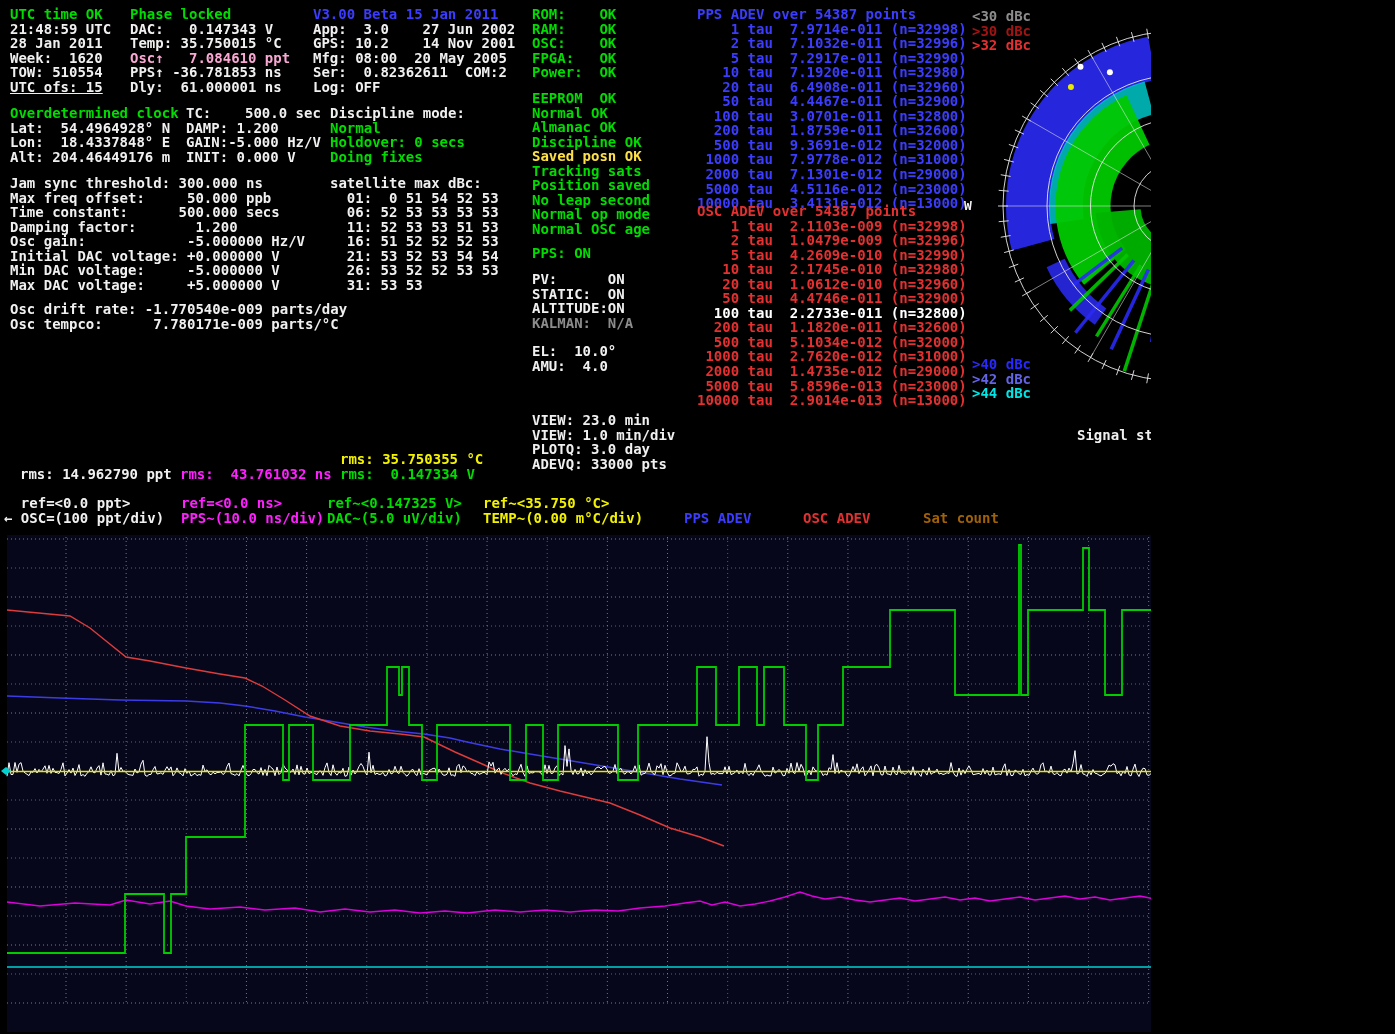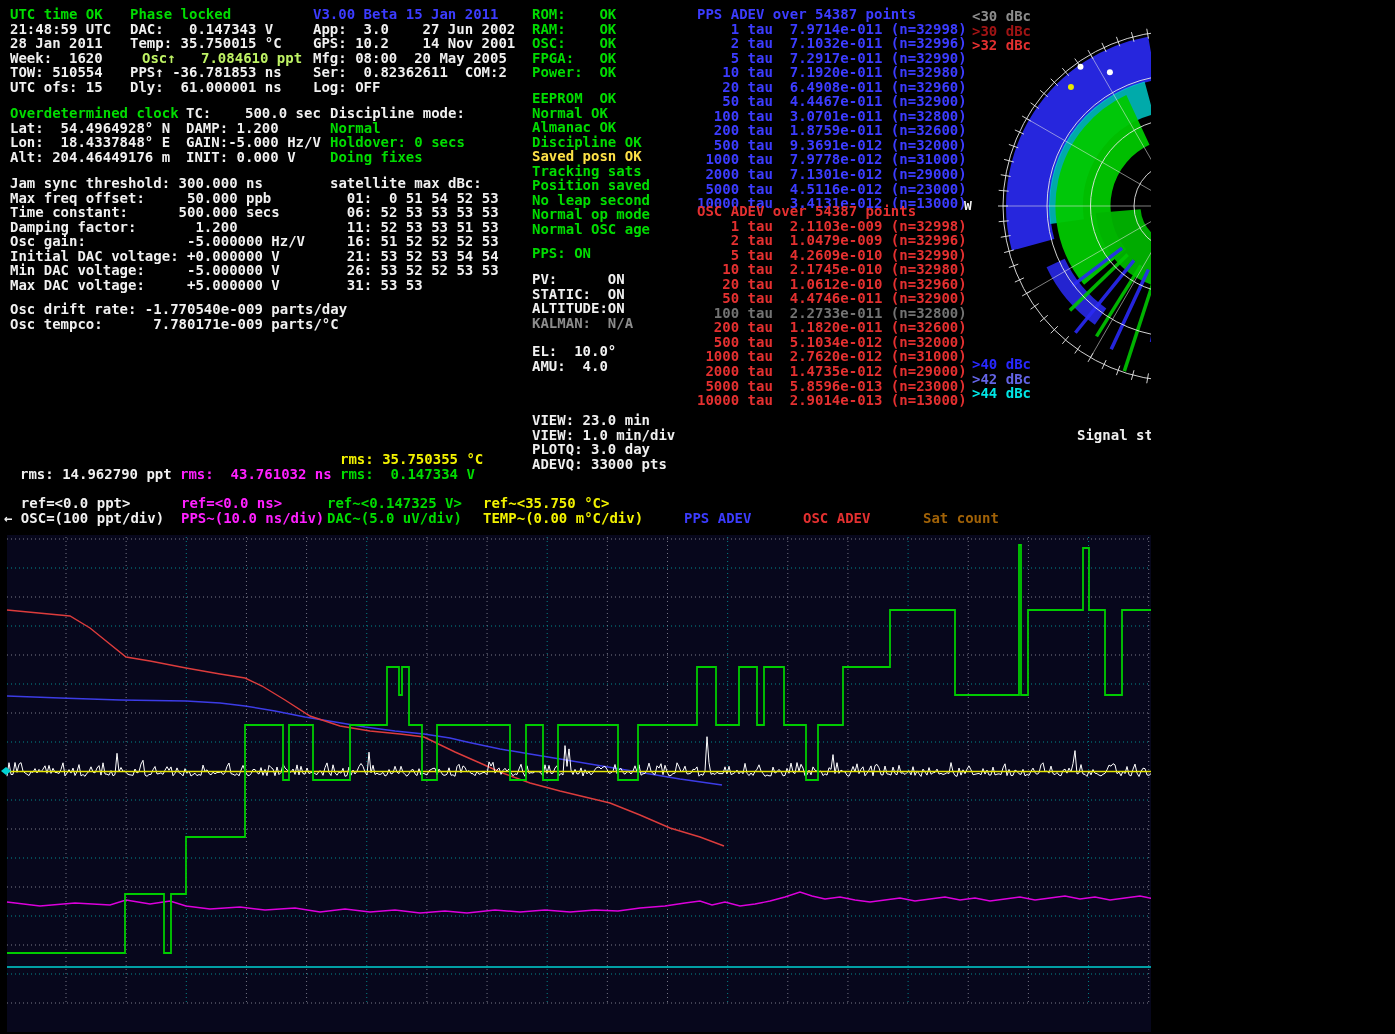--- a/index.html
+++ b/index.html
@@ -14,27 +14,27 @@
 <body>
 
 <div id="screen">
   <div id="blocks">
       <div class="tb" style="left: 10px; top: 7px;">
         <div class="ln" style="color: rgb(0, 220, 0);">UTC time OK</div>
         <div class="ln" style="color: rgb(240, 240, 240);">21:48:59 UTC</div>
         <div class="ln" style="color: rgb(240, 240, 240);">28 Jan 2011</div>
         <div class="ln" style="color: rgb(240, 240, 240);">Week:  1620</div>
         <div class="ln" style="color: rgb(240, 240, 240);">TOW: 510554</div>
-        <div class="ln" style="color: rgb(240, 240, 240);">UTC ofs: 15</div>
+        <div class="ln" style="color: rgb(240, 240, 240); text-decoration: underline;">UTC ofs: 15</div>
       </div>
       <div class="tb" style="left: 130px; top: 7px;">
         <div class="ln" style="color: rgb(0, 220, 0);">Phase locked</div>
         <div class="ln" style="color: rgb(240, 240, 240);">DAC:   0.147343 V</div>
         <div class="ln" style="color: rgb(240, 240, 240);">Temp: 35.750015 °C</div>
-        <div class="ln" style="color: #bef264; margin-left: 12px;">Osc↑   7.084610 ppt</div>
+        <div class="ln" style="color: #f9a8d4;">Osc↑   7.084610 ppt</div>
         <div class="ln" style="color: rgb(240, 240, 240);">PPS↑ -36.781853 ns</div>
         <div class="ln" style="color: rgb(240, 240, 240);">Dly:  61.000001 ns</div>
       </div>
       <div class="tb" style="left: 313px; top: 7px;">
         <div class="ln" style="color: rgb(60, 60, 255);">V3.00 Beta 15 Jan 2011</div>
         <div class="ln" style="color: rgb(240, 240, 240);">App:  3.0    27 Jun 2002</div>
         <div class="ln" style="color: rgb(240, 240, 240);">GPS: 10.2    14 Nov 2001</div>
         <div class="ln" style="color: rgb(240, 240, 240);">Mfg: 08:00  20 May 2005</div>
         <div class="ln" style="color: rgb(240, 240, 240);">Ser:  0.82362611  COM:2</div>
         <div class="ln" style="color: rgb(240, 240, 240);">Log: OFF</div>
@@ -136,21 +136,21 @@
         <div class="ln" style="color: rgb(60, 60, 255);">10000 tau  3.4131e-012 (n=13000)</div>
       </div>
       <div class="tb" style="left: 697px; top: 204px;">
         <div class="ln" style="color: rgb(228, 48, 48);">OSC ADEV over 54387 points</div>
         <div class="ln" style="color: rgb(228, 48, 48);">    1 tau  2.1103e-009 (n=32998)</div>
         <div class="ln" style="color: rgb(228, 48, 48);">    2 tau  1.0479e-009 (n=32996)</div>
         <div class="ln" style="color: rgb(228, 48, 48);">    5 tau  4.2609e-010 (n=32990)</div>
         <div class="ln" style="color: rgb(228, 48, 48);">   10 tau  2.1745e-010 (n=32980)</div>
         <div class="ln" style="color: rgb(228, 48, 48);">   20 tau  1.0612e-010 (n=32960)</div>
         <div class="ln" style="color: rgb(228, 48, 48);">   50 tau  4.4746e-011 (n=32900)</div>
-        <div class="ln" style="color: #737373;">  100 tau  2.2733e-011 (n=32800)</div>
+        <div class="ln" style="color: #ffffff;">  100 tau  2.2733e-011 (n=32800)</div>
         <div class="ln" style="color: rgb(228, 48, 48);">  200 tau  1.1820e-011 (n=32600)</div>
         <div class="ln" style="color: rgb(228, 48, 48);">  500 tau  5.1034e-012 (n=32000)</div>
         <div class="ln" style="color: rgb(228, 48, 48);"> 1000 tau  2.7620e-012 (n=31000)</div>
         <div class="ln" style="color: rgb(228, 48, 48);"> 2000 tau  1.4735e-012 (n=29000)</div>
         <div class="ln" style="color: rgb(228, 48, 48);"> 5000 tau  5.8596e-013 (n=23000)</div>
         <div class="ln" style="color: rgb(228, 48, 48);">10000 tau  2.9014e-013 (n=13000)</div>
       </div>
       <div class="tb" style="left: 972px; top: 9px;">
         <div class="ln" style="color: rgb(140, 140, 140);">&lt;30 dBc</div>
         <div class="ln" style="color: rgb(160, 20, 20);">&gt;30 dBc</div>

